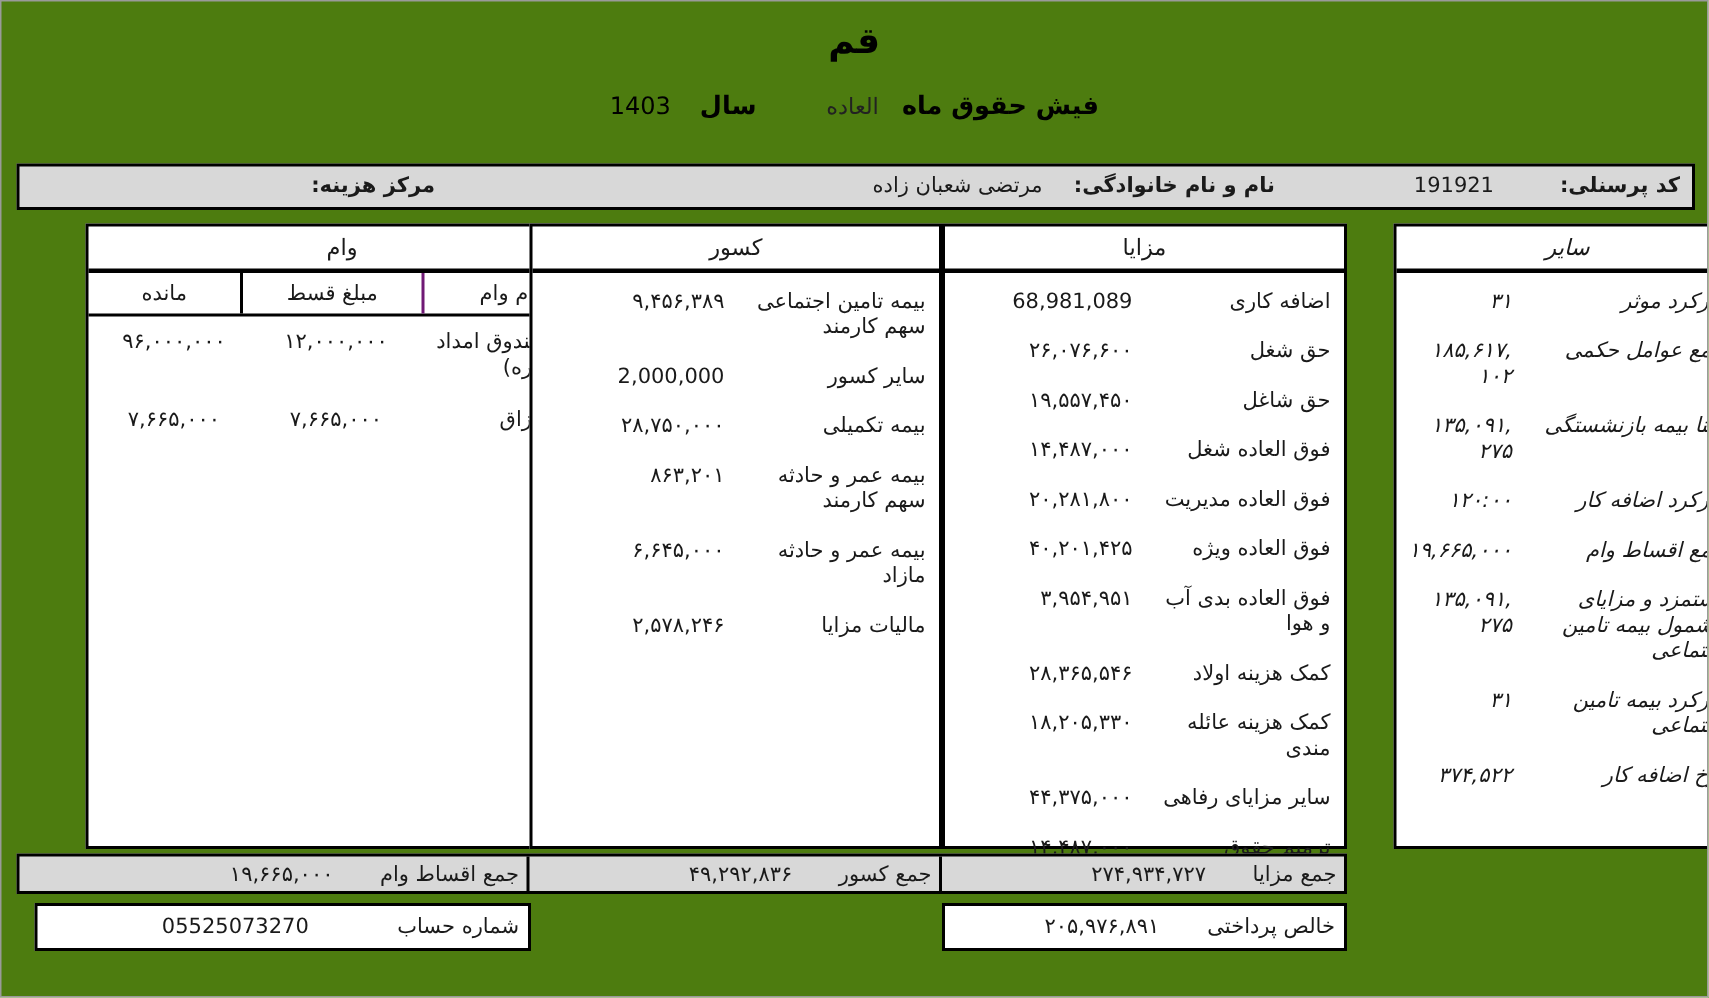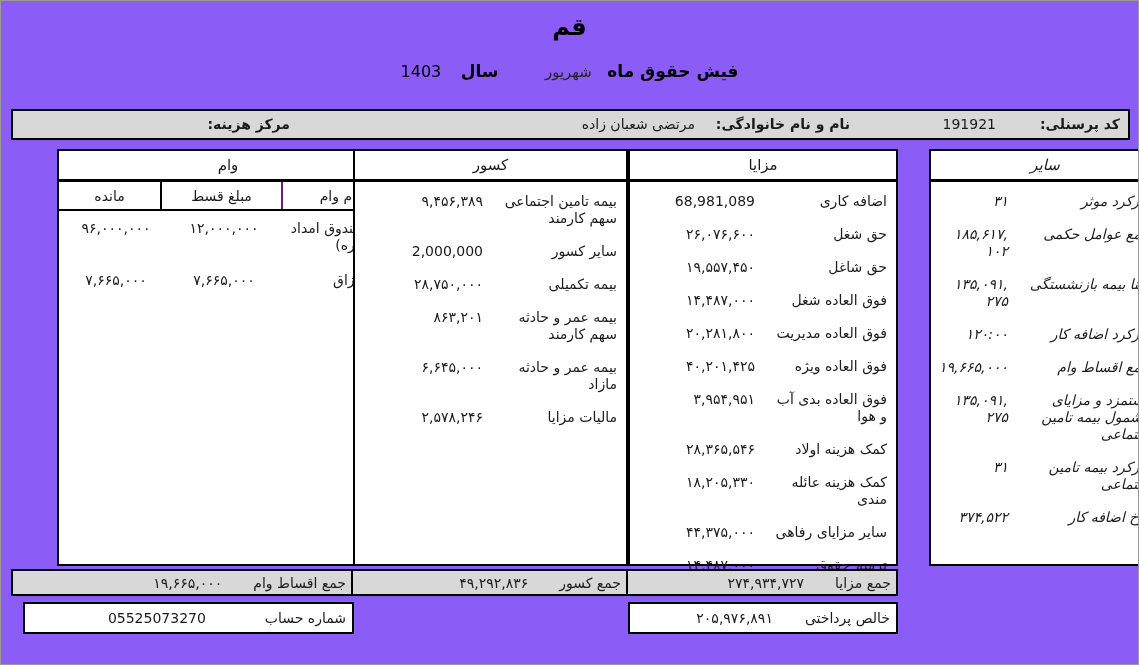--- a/index.html
+++ b/index.html
@@ -1,20 +1,20 @@
 <!DOCTYPE html>
 <html lang="fa" dir="rtl"><head>
 <meta charset="utf-8">
 <style>
   * { box-sizing: border-box; margin: 0; padding: 0; }
   html, body { background: #fff; }
   .page {
     position: relative;
     width: 1139px; height: 665px;
-    background: #8b5cf6;
+    background: #4d7c0f;
     border: 1px solid #9a9a9a;
     font-family: "DejaVu Sans", sans-serif;
     direction: rtl;
     color: #1a1a1a;
     overflow: hidden;
   }
   .title {
     position: absolute; top: 12px; left: 0; width: 100%;
     text-align: center; font-size: 24px; font-weight: bold; color: #000;
   }
@@ -105,21 +105,21 @@
 </style>
 </head>
 <body>
 
 <div class="page">
 
   <div class="title">قم</div>
 
   <div class="subtitle">
     <span class="b">فیش حقوق ماه</span>
-    <span class="month">شهریور</span>
+    <span class="month">العاده</span>
     <span class="b saal">سال</span>
     <span class="year">1403</span>
   </div>
 
   <div class="info-band">
     <span class="lbl ib-code-lbl">کد پرسنلی:</span>
     <span class="ib-code-val">191921</span>
     <span class="lbl ib-name-lbl">نام و نام خانوادگی:</span>
     <span class="ib-name-val">مرتضی شعبان زاده</span>
     <span class="lbl ib-cost-lbl">مرکز هزینه:</span>

